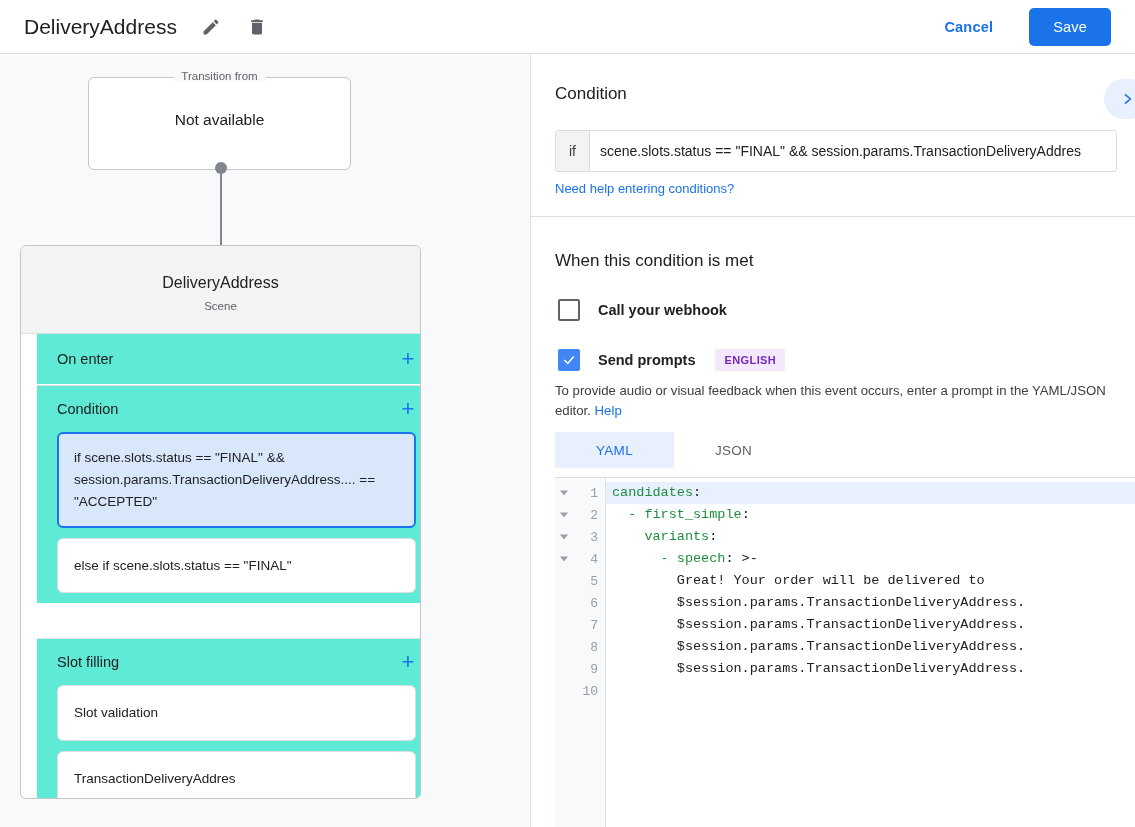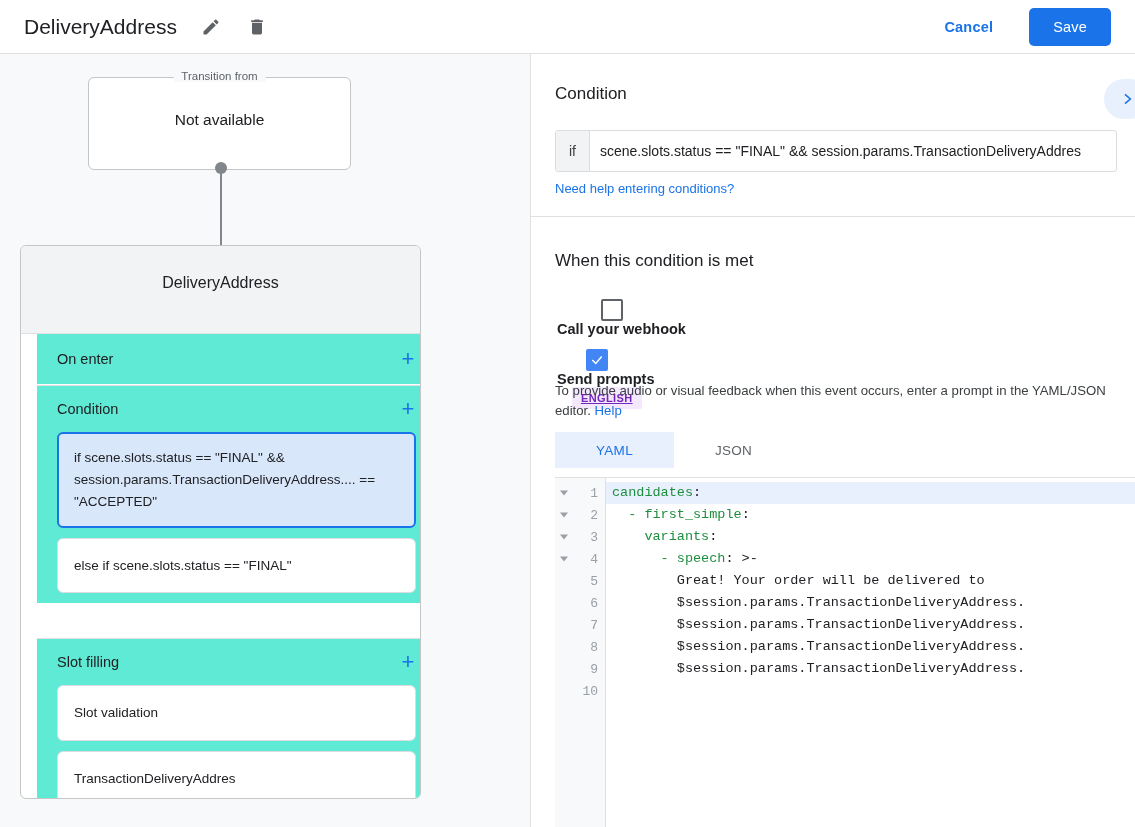--- a/index.html
+++ b/index.html
@@ -138,37 +138,37 @@
     flex: 1; border: none; outline: none; padding: 0 10px;
     font-family: inherit; font-size: 14px; color: #202124; background: transparent;
   }
   .help-link {
     position: absolute; left: 24px; top: 127px; font-size: 13px;
     color: #1a73e8; text-decoration: none; cursor: pointer;
   }
 
   .met-title { position: absolute; left: 24px; top: 197px; font-size: 17px; color: #202124; }
 
-  .chk-row { position: absolute; left: 8px; display: flex; align-items: center; flex-direction: column; }
+  .chk-row { position: absolute; left: 27px; display: flex; align-items: center; }
   .chk-row.webhook { top: 245px; }
   .chk-row.prompts { top: 295px; }
   .chkbox {
     width: 22px; height: 22px; border: 2px solid #5f6368; border-radius: 2px;
     background: #ffffff; cursor: pointer; flex: none;
   }
   .chkbox.checked {
     background: #4285f4; border-color: #4285f4;
     display: flex; align-items: center; justify-content: center;
   }
   .chkbox.checked svg { display: block; stroke: #ffffff; fill: none; stroke-width: 2.6; }
   .chk-label { margin-left: 18px; font-size: 14.5px; font-weight: bold; color: #202124; }
   .lang-badge {
     margin-left: 20px; background: #f3e8fd; color: #7627bb;
     font-size: 11px; font-weight: bold; letter-spacing: .4px;
-    padding: 5px 9px; border-radius: 2px; text-decoration: underline;
+    padding: 5px 9px; border-radius: 2px;
   }
   .prompt-desc {
     position: absolute; left: 24px; top: 327px; width: 556px;
     font-size: 13.2px; color: #3c4043; line-height: 1.55;
   }
   .prompt-desc a { color: #1a73e8; text-decoration: none; cursor: pointer; }
 
   
   .tabs { position: absolute; left: 24px; top: 378px; display: flex; }
   .tab {
@@ -249,20 +249,21 @@
       <svg class="connector" viewBox="0 0 16 120">
         <circle cx="8" cy="6" r="6" fill="#80868b"></circle>
         <line x1="8" y1="6" x2="8" y2="106" stroke="#80868b" stroke-width="2"></line>
         <polygon points="8,118 2.5,105 13.5,105" fill="#80868b"></polygon>
       </svg>
 
       <div class="fieldset-card card-to">
         <div class="fs-legend">Transition to</div>
         <div class="to-head">
           <div class="to-title">DeliveryAddress</div>
+          <div class="to-sub">Scene</div>
         </div>
 
         <div class="section" style="top:88px;">
           <div class="section-head">
             <span class="section-title">On enter</span>
             <span class="plus-btn">+</span>
           </div>
         </div>
 
         <div class="section section-divider" style="top:139px;">

